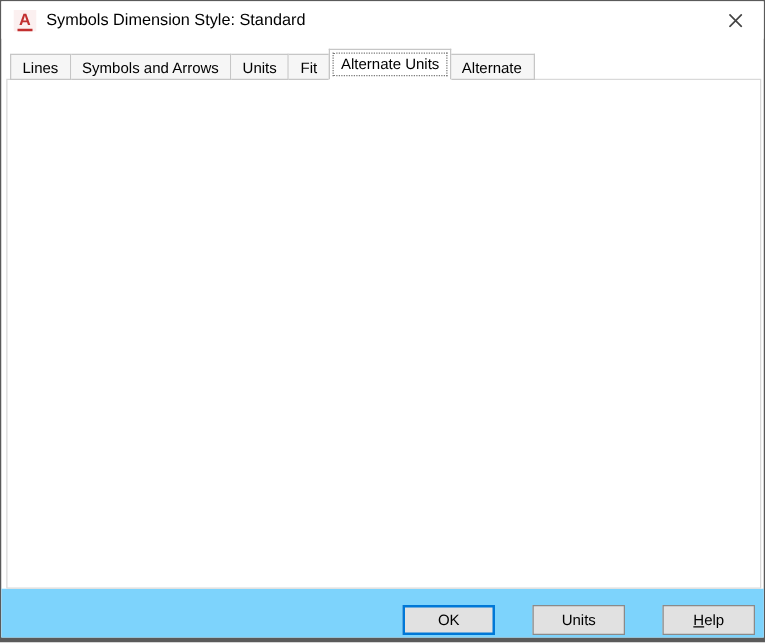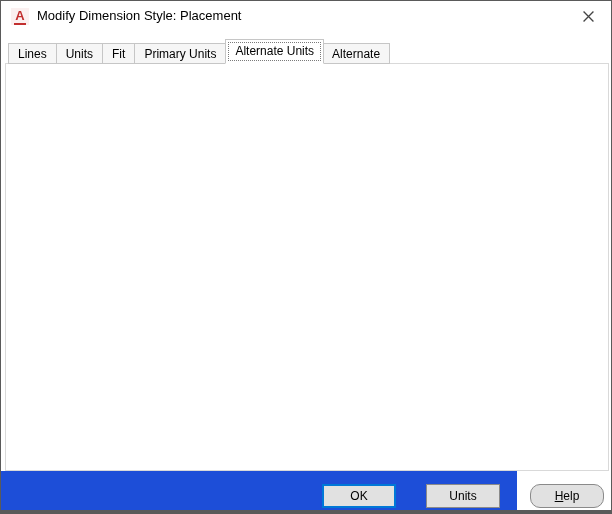--- a/index.html
+++ b/index.html
@@ -58,45 +58,45 @@
   .spin.disabled .spin-val{color:#8e8e8e;}
   .spin.disabled .sbtn.up::after{border-bottom-color:#a6a6a6;}
   .spin.disabled .sbtn.down::after{border-top-color:#a6a6a6;}
   .dis-text{color:#8e8e8e;}
   
   .preview{position:absolute;left:318px;top:86px;width:283px;height:151px;
     background:var(--pv-bg);border:1px solid #bdbdbd;}
   .preview svg{display:block;width:100%;height:100%;}
   .preview text{font-family:"Liberation Sans",sans-serif;fill:var(--pv-dim);}
   
-  .footer{position:absolute;left:0;top:470px;width:516px;height:40px;background:#1d4ed8;}
+  .footer{position:absolute;left:0;top:470px;width:612px;height:40px;background:#7dd3fc;}
   .btn{position:absolute;top:13px;width:74px;height:24px;background:#e1e1e1;border:1px solid #8a8a8a;
     text-align:center;line-height:22px;}
   .btn.focus{border:2px solid var(--accent);line-height:20px;}
 </style>
 </head>
 <body>
 
 <div class="window">
 
   <div class="titlebar">
     <div class="app-icon"><i>A</i></div>
-    <div class="title-text">Modify Dimension Style: Placement</div>
+    <div class="title-text">Symbols Dimension Style: Standard</div>
     <div class="close-btn">
       <svg width="11" height="11" viewBox="0 0 10 10">
         <path d="M0.5 0.5 L9.5 9.5 M9.5 0.5 L0.5 9.5" stroke="#444" stroke-width="1.2" fill="none"></path>
       </svg>
     </div>
   </div>
 
   <div class="tabs">
     <div class="tab">Lines</div>
+    <div class="tab">Symbols and Arrows</div>
     <div class="tab">Units</div>
     <div class="tab">Fit</div>
-    <div class="tab">Primary Units</div>
     <div class="tab active">Alternate Units</div>
     <div class="tab">Alternate</div>
   </div>
 
   <div class="page"></div>
 
   <span class="cb" style="left:18px;top:67px;">
       <span class="check"></span>
     </span>
   <span class="lbl" style="left:37px;top:67px;"><u>D</u>isplay alternate units</span>
@@ -213,16 +213,16 @@
   <span class="radio" style="left:330px;top:365px;">
       <span class="dot"></span>
     </span>
   <span class="lbl" style="left:350px;top:365px;"><u>A</u>fter primary value</span>
   <span class="radio" style="left:330px;top:396px;"></span>
   <span class="lbl" style="left:350px;top:396px;"><u>B</u>elow primary value</span>
 
   <div class="footer">
     <div class="btn focus" style="left:321px;">OK</div>
     <div class="btn" style="left:425px;">Units</div>
-    <div class="btn" style="left:529px;border-radius:10px;"><u>H</u>elp</div>
+    <div class="btn" style="left:529px;"><u>H</u>elp</div>
   </div>
 
 </div>
 
 </body></html>

